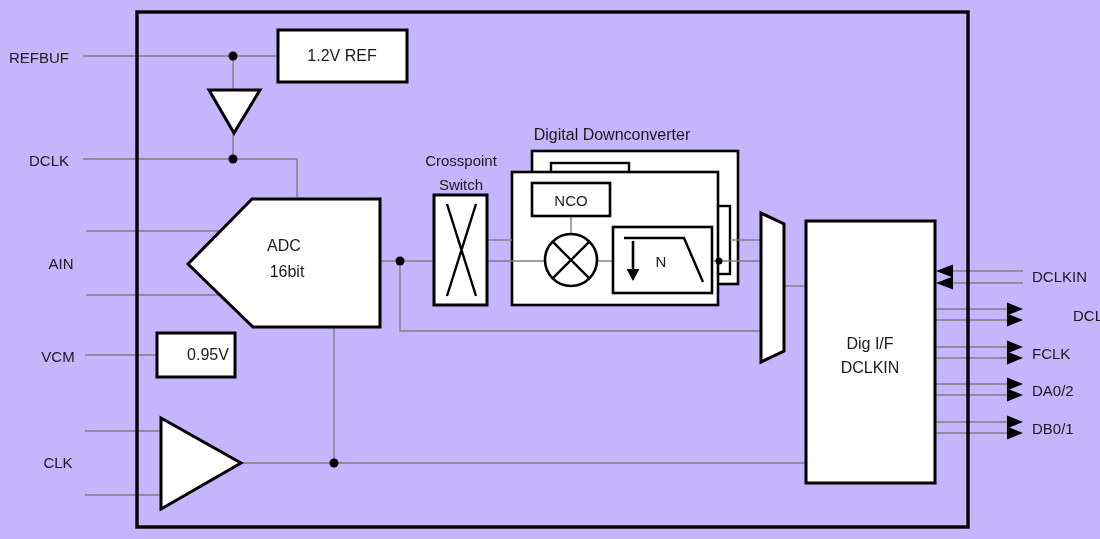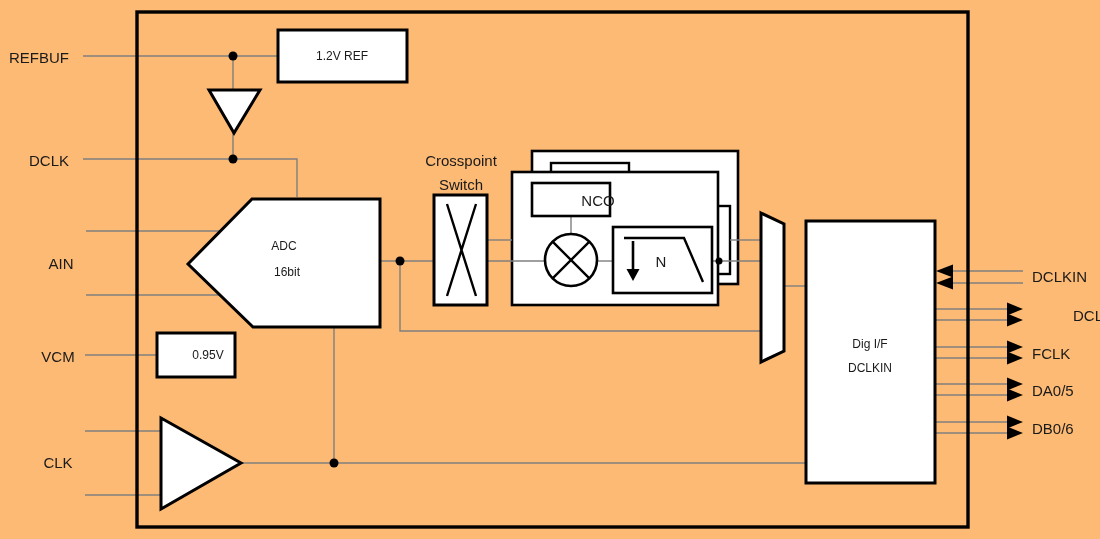--- a/index.html
+++ b/index.html
@@ -1,22 +1,22 @@
 <!DOCTYPE html>
 <html><head>
 <meta charset="utf-8">
 <style>
   html,body{margin:0;padding:0;background:#ffffff;}
-  #stage{position:relative;width:1100px;height:539px;background:#fdba74;overflow:hidden;
+  #stage{position:relative;width:1100px;height:539px;background:#c4b5fd;overflow:hidden;
          font-family:"Liberation Sans",sans-serif;}
   #diagram-svg{position:absolute;left:0;top:0;}
   .lbl{position:absolute;transform:translate(-50%,-50%);font-size:15px;color:#1a1a1a;
        white-space:nowrap;line-height:1;}
   .lbl-left{transform:translate(0,-50%);text-align:center;}
-  .blk{font-size:12px;}
+  .blk{font-size:16px;}
 </style>
 </head>
 <body>
 
 <div id="stage">
 
 <svg id="diagram-svg" width="1100" height="539" viewBox="0 0 1100 539">
 
   <g>
     <rect x="532" y="151" width="206" height="133" fill="#ffffff" stroke="#000000" stroke-width="2.6"></rect>
@@ -112,27 +112,28 @@
 
   <div class="lbl" style="left:39px;top:57px">REFBUF</div>
   <div class="lbl" style="left:49px;top:160px">DCLK</div>
   <div class="lbl" style="left:61px;top:263px">AIN</div>
   <div class="lbl" style="left:58px;top:356px">VCM</div>
   <div class="lbl" style="left:58px;top:462px">CLK</div>
 
   <div class="lbl lbl-left" style="left:1032px;top:276px">DCLKIN</div>
   <div class="lbl lbl-left" style="left:1073px;top:315px">DCLK</div>
   <div class="lbl lbl-left" style="left:1032px;top:353px">FCLK</div>
-  <div class="lbl lbl-left" style="left:1032px;top:390px">DA0/5</div>
-  <div class="lbl lbl-left" style="left:1032px;top:428px">DB0/6</div>
+  <div class="lbl lbl-left" style="left:1032px;top:390px">DA0/2</div>
+  <div class="lbl lbl-left" style="left:1032px;top:428px">DB0/1</div>
 
   <div class="lbl blk" style="left:342px;top:56px">1.2V REF</div>
   <div class="lbl blk" style="left:284px;top:246px">ADC</div>
   <div class="lbl blk" style="left:287px;top:272px">16bit</div>
   <div class="lbl blk" style="left:208px;top:355px">0.95V</div>
   <div class="lbl" style="left:461px;top:160px">Crosspoint</div>
   <div class="lbl" style="left:461px;top:184px">Switch</div>
-  <div class="lbl" style="left:598px;top:200px">NCO</div>
+  <div class="lbl blk" style="left:612px;top:135px">Digital Downconverter</div>
+  <div class="lbl" style="left:571px;top:200px">NCO</div>
   <div class="lbl" style="left:661px;top:261px">N</div>
   <div class="lbl blk" style="left:870px;top:344px">Dig I/F</div>
   <div class="lbl blk" style="left:870px;top:368px">DCLKIN</div>
 
 </div>
 
 </body></html>

